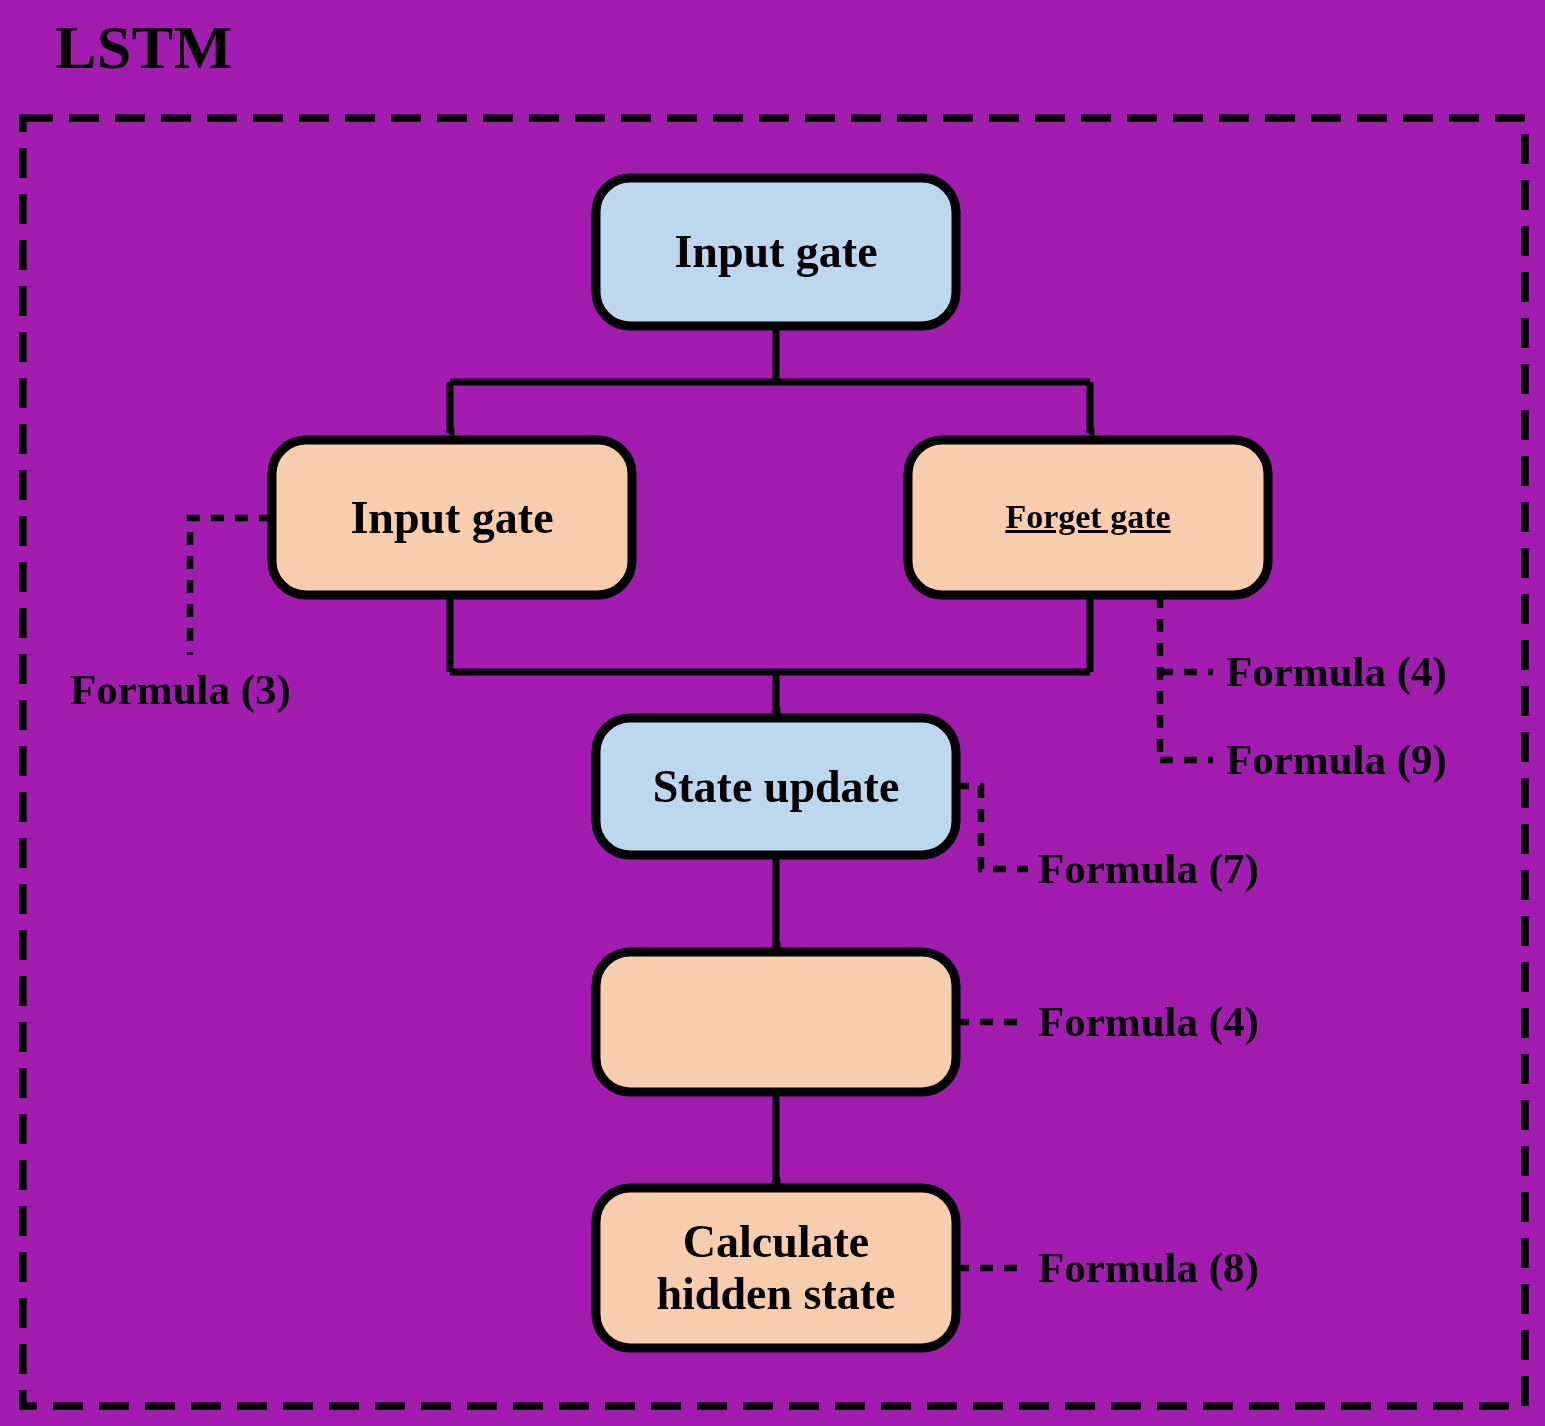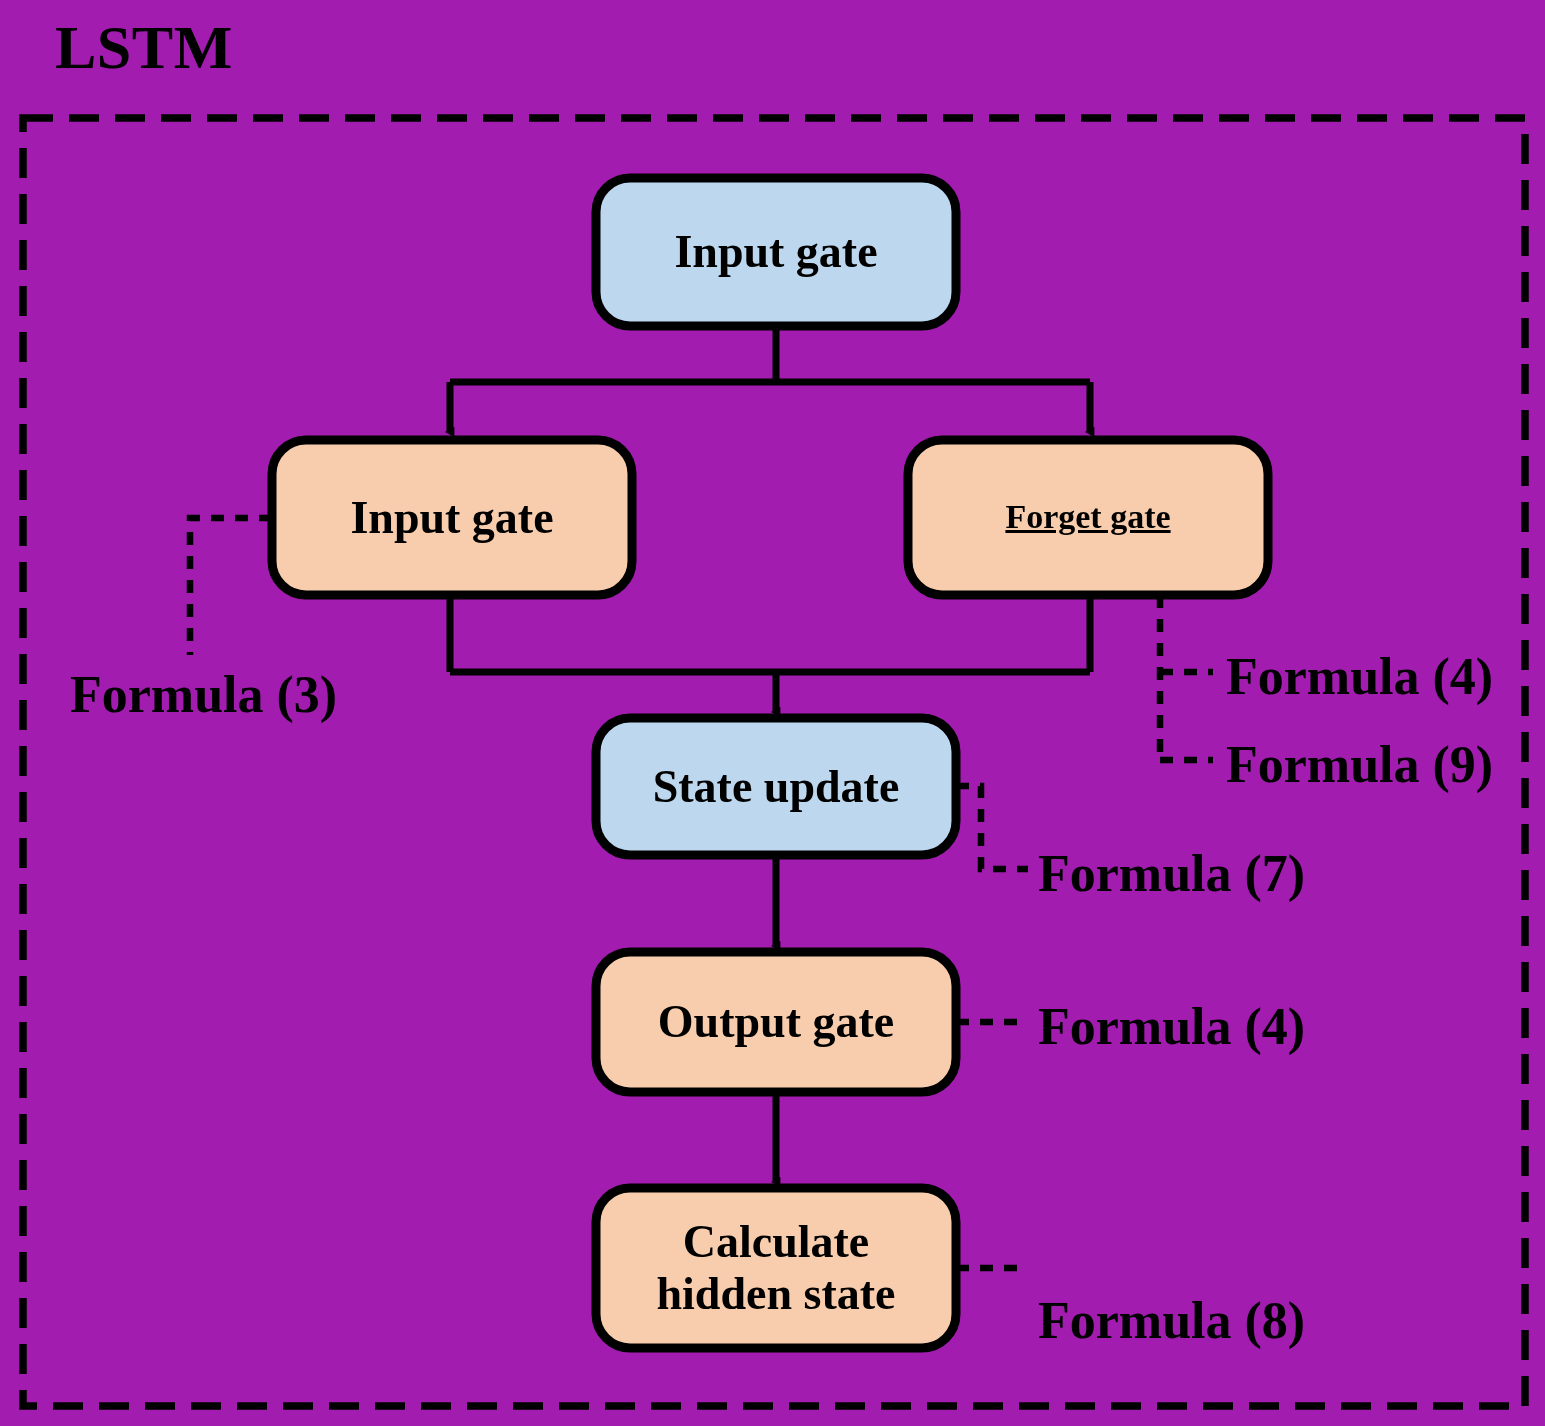--- a/index.html
+++ b/index.html
@@ -43,21 +43,21 @@
     font-weight: bold;
     color: #000000;
     font-size: 62px;
     letter-spacing: 0.5px;
   }
   .formula-text {
     position: absolute;
     font-family: "Liberation Serif", "DejaVu Serif", serif;
     font-weight: bold;
     color: #000000;
-    font-size: 52px;
+    font-size: 43px;
     white-space: nowrap;
   }
 </style>
 </head>
 <body>
 
 <div id="canvas">
 
   <div class="title-text" style="left:55px; top:12px;">LSTM</div>
 
@@ -110,30 +110,29 @@
   </svg>
 
   <div class="node-label" style="left:596px; top:178px; width:360px; height:148px; font-size:46px;">Input gate</div>
 
   <div class="node-label" style="left:272px; top:440px; width:360px; height:155px; font-size:46px;">Input gate</div>
 
   <div class="node-label" style="left:908px; top:440px; width:360px; height:155px; font-size:34px;text-decoration:underline;">Forget gate</div>
 
   <div class="node-label" style="left:596px; top:718px; width:360px; height:137px; font-size:46px;">State update</div>
 
-  <div class="node-label" style="left:596px; top:952px; width:360px; height:140px; font-size:46px;">Output gate</div>
 
   <div class="node-label" style="left:596px; top:1188px; width:360px; height:160px; font-size:46px;">Calculate
 hidden state</div>
 
   <div class="formula-text" style="left:70px; top:665px;">Formula (3)</div>
 
   <div class="formula-text" style="left:1226px; top:647px;">Formula (4)</div>
 
   <div class="formula-text" style="left:1226px; top:735px;">Formula (9)</div>
 
   <div class="formula-text" style="left:1038px; top:844px;">Formula (7)</div>
 
   <div class="formula-text" style="left:1038px; top:997px;">Formula (4)</div>
 
-  <div class="formula-text" style="left:1038px; top:1243px;margin-top:48px;">Formula (8)</div>
+  <div class="formula-text" style="left:1038px; top:1243px;">Formula (8)</div>
 
 </div>
 
 </body></html>

